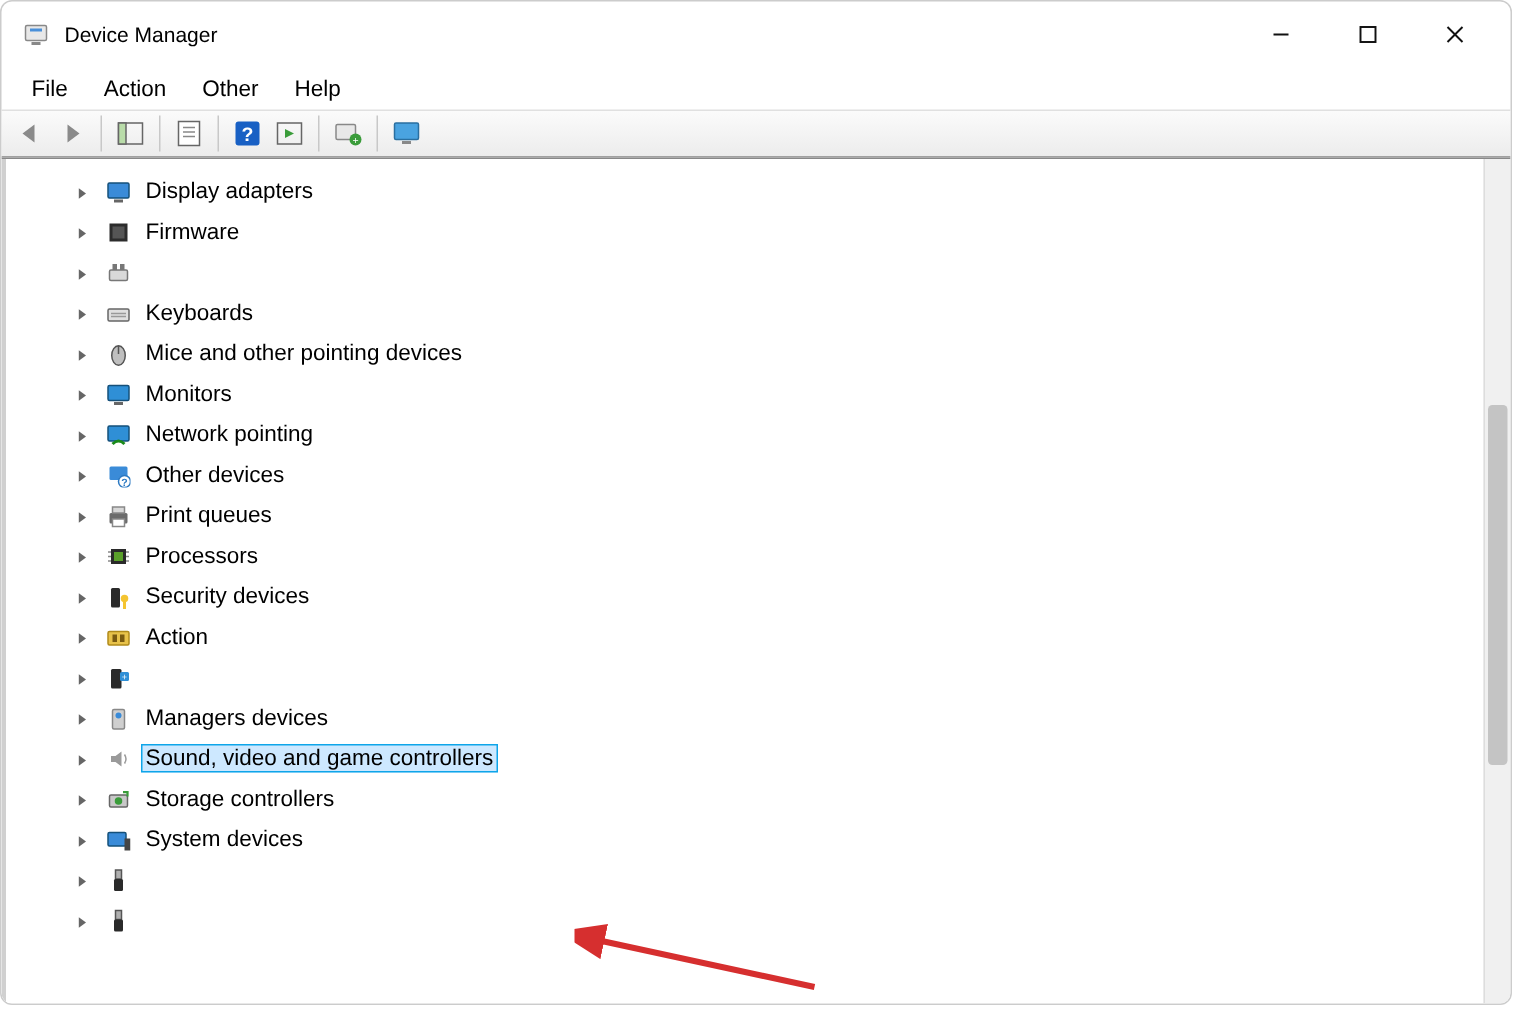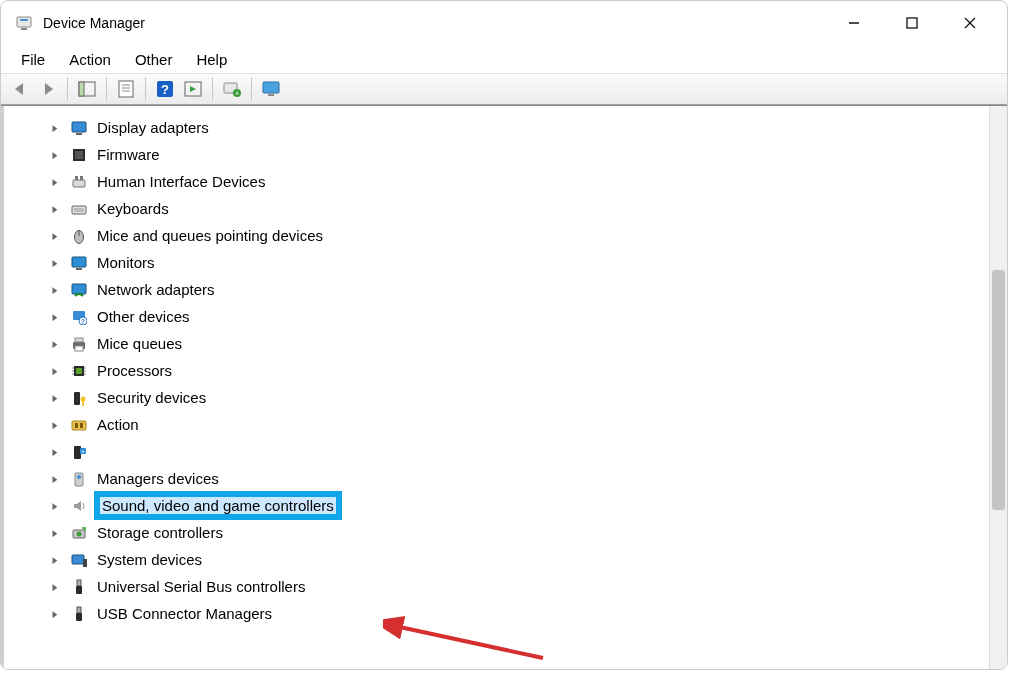--- a/index.html
+++ b/index.html
@@ -97,21 +97,21 @@
     font-size: 9px;
     margin-right: 4px;
   }
   .item-icon {
     width: 18px; height: 18px;
     display:inline-flex; align-items:center; justify-content:center;
   }
   .item-label { padding: 1px 3px; }
   .item-label.selected {
     background: #cde8ff;
-    border: 6px solid #0ea5e9;
+    border: 1px solid #0ea5e9;
     padding: 0 2px;
   }
   .scrollbar-track {
     width: 18px;
     background: #f0f0f0;
     border-left:1px solid #ddd;
     position: relative;
   }
   .scrollbar-thumb {
     position:absolute; left:2px; right:2px;
@@ -244,75 +244,74 @@
           </span>
           <span class="item-label">Firmware</span>
         </div>
         <div class="tree-item">
           <span class="expander" style="transform: scaleX(0.7);">▶</span>
           <span class="item-icon">
             <svg width="16" height="16" viewBox="0 0 16 16">
               <use href="#hid-icon"></use>
             </svg>
           </span>
-          <span class="item-label">Human Interface Devices</span>
         </div>
         <div class="tree-item">
           <span class="expander" style="transform: scaleX(0.7);">▶</span>
           <span class="item-icon">
             <svg width="16" height="16" viewBox="0 0 16 16">
               <use href="#keyboard-icon"></use>
             </svg>
           </span>
           <span class="item-label">Keyboards</span>
         </div>
         <div class="tree-item">
           <span class="expander" style="transform: scaleX(0.7);">▶</span>
           <span class="item-icon">
             <svg width="16" height="16" viewBox="0 0 16 16">
               <use href="#mouse-icon"></use>
             </svg>
           </span>
-          <span class="item-label">Mice and queues pointing devices</span>
+          <span class="item-label">Mice and other pointing devices</span>
         </div>
         <div class="tree-item">
           <span class="expander" style="transform: scaleX(0.7);">▶</span>
           <span class="item-icon">
             <svg width="16" height="16" viewBox="0 0 16 16">
               <use href="#monitor-icon"></use>
             </svg>
           </span>
           <span class="item-label">Monitors</span>
         </div>
         <div class="tree-item">
           <span class="expander" style="transform: scaleX(0.7);">▶</span>
           <span class="item-icon">
             <svg width="16" height="16" viewBox="0 0 16 16">
               <use href="#network-icon"></use>
             </svg>
           </span>
-          <span class="item-label">Network adapters</span>
+          <span class="item-label">Network pointing</span>
         </div>
         <div class="tree-item">
           <span class="expander" style="transform: scaleX(0.7);">▶</span>
           <span class="item-icon">
             <svg width="16" height="16" viewBox="0 0 16 16">
               <use href="#other-icon"></use>
             </svg>
           </span>
           <span class="item-label">Other devices</span>
         </div>
         <div class="tree-item">
           <span class="expander" style="transform: scaleX(0.7);">▶</span>
           <span class="item-icon">
             <svg width="16" height="16" viewBox="0 0 16 16">
               <use href="#printer-icon"></use>
             </svg>
           </span>
-          <span class="item-label">Mice queues</span>
+          <span class="item-label">Print queues</span>
         </div>
         <div class="tree-item">
           <span class="expander" style="transform: scaleX(0.7);">▶</span>
           <span class="item-icon">
             <svg width="16" height="16" viewBox="0 0 16 16">
               <use href="#cpu-icon"></use>
             </svg>
           </span>
           <span class="item-label">Processors</span>
         </div>
@@ -378,30 +377,28 @@
           </span>
           <span class="item-label">System devices</span>
         </div>
         <div class="tree-item">
           <span class="expander" style="transform: scaleX(0.7);">▶</span>
           <span class="item-icon">
             <svg width="16" height="16" viewBox="0 0 16 16">
               <use href="#usb-icon"></use>
             </svg>
           </span>
-          <span class="item-label">Universal Serial Bus controllers</span>
         </div>
         <div class="tree-item">
           <span class="expander" style="transform: scaleX(0.7);">▶</span>
           <span class="item-icon">
             <svg width="16" height="16" viewBox="0 0 16 16">
               <use href="#usb-connector-icon"></use>
             </svg>
           </span>
-          <span class="item-label">USB Connector Managers</span>
         </div>
       </div>
     <div class="scrollbar-track">
       <div class="scrollbar-thumb"></div>
     </div>
 
     <svg class="arrow-annotation" width="180" height="80">
       <defs>
         <marker id="ah" markerWidth="10" markerHeight="10" refX="2" refY="3" orient="auto">
           <path d="M0,0 L0,6 L8,3 z" fill="#d62f2f"></path>

